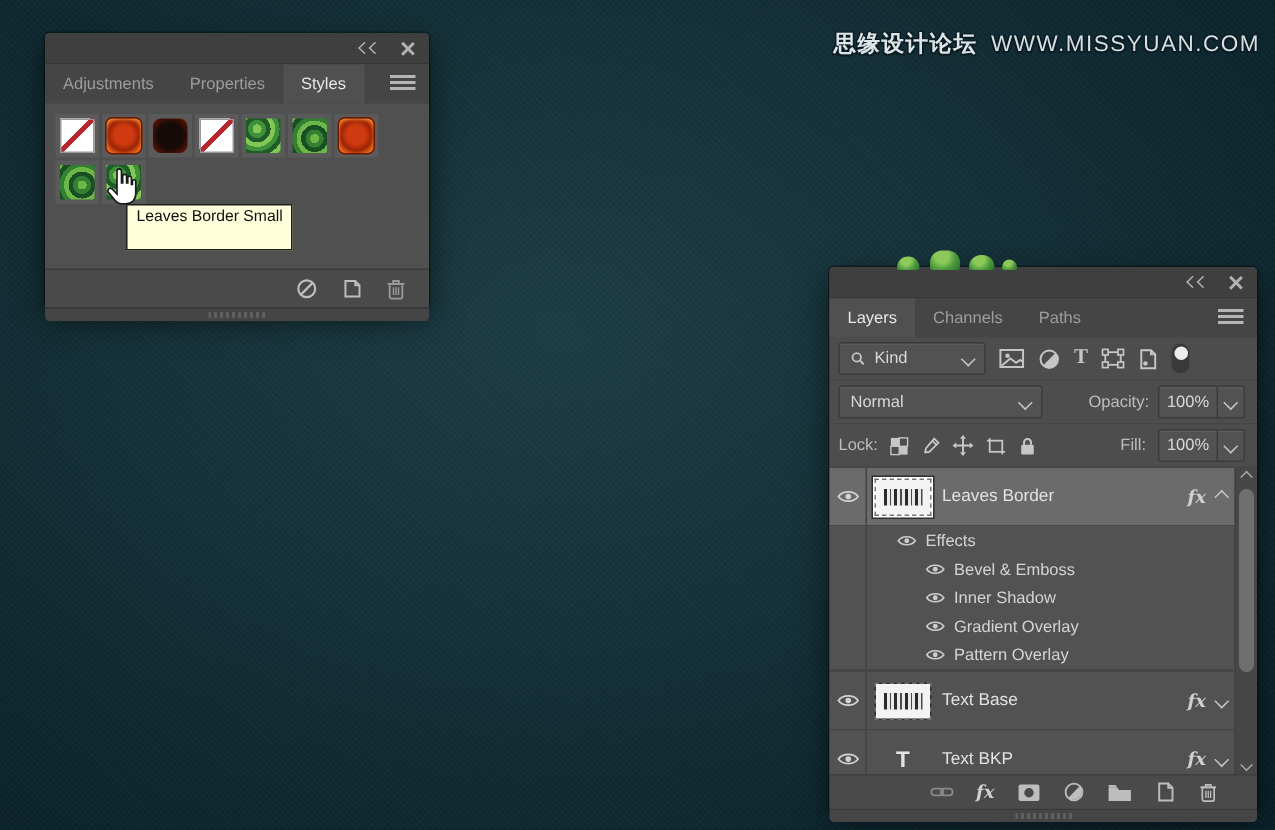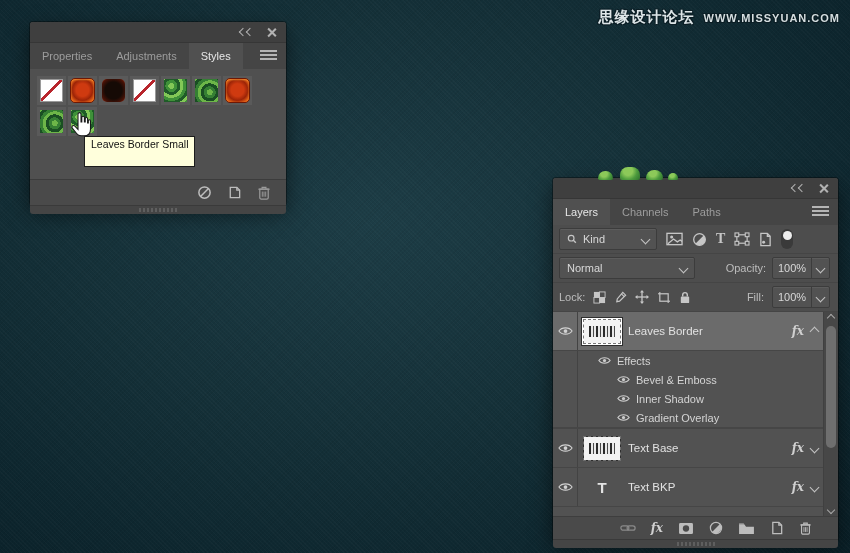--- a/index.html
+++ b/index.html
@@ -35,22 +35,22 @@
   }
   .leaf-tuft{position:absolute;z-index:3;border-radius:8px 8px 2px 2px;
     background:radial-gradient(circle at 40% 30%, #8cc959 0 30%, #4c9a3d 60%, #2c6e2d 100%);}
   .tuft-1{left:598px;top:171px;width:15px;height:9px;}
   .tuft-2{left:620px;top:167px;width:20px;height:13px;}
   .tuft-3{left:646px;top:170px;width:17px;height:10px;}
   .tuft-4{left:668px;top:173px;width:10px;height:7px;}
   
   .watermark{position:absolute;top:8px;right:10px;z-index:4;display:flex;align-items:baseline;gap:9px;}
   .wm-cn{font-size:15px;font-weight:bold;color:#dde5e7;letter-spacing:1px;
-    text-shadow:1px 1px 0 #0b1d24,-1px -1px 0 #0b1d24,1px -1px 0 #0b1d24,-1px 1px 0 #0b1d24;}
-  .wm-en{font-size:11px;font-weight:bold;color:#d6dee0;letter-spacing:1px;
+    text-shadow:1px 1px 0 #0b1d24,-1px -1px 0 #0b1d24,1px -1px 0 #0b1d24,-1px 1px 0 #0b1d24;margin-top:12px;}
+  .wm-en{font-size:15px;font-weight:normal;color:#d6dee0;letter-spacing:1px;
     text-shadow:1px 1px 0 #0b1d24,-1px -1px 0 #0b1d24,1px -1px 0 #0b1d24,-1px 1px 0 #0b1d24;}
   
   .panel{position:absolute;border-radius:3px;background:#4d4d4d;
     box-shadow:0 8px 22px rgba(0,0,0,.55), 0 0 0 1px rgba(0,0,0,.35);}
   .titlebar{height:20px;background:#3f3f3f;border-radius:3px 3px 0 0;border-bottom:1px solid #363636;
     display:flex;align-items:center;justify-content:flex-end;gap:14px;padding:0 10px;}
   .dbl-chev{display:flex;gap:1px;}
   .dbl-chev i{width:5px;height:5px;border-left:1.6px solid #b2b2b2;border-bottom:1.6px solid #b2b2b2;transform:rotate(45deg);}
   .close-x{position:relative;width:9px;height:9px;}
   .close-x::before,.close-x::after{content:"";position:absolute;left:4px;top:-1px;width:1.8px;height:11px;background:#b2b2b2;}
@@ -155,22 +155,22 @@
 
 <div class="panel styles-panel">
   <div class="titlebar">
     <span class="dbl-chev">
         <i></i>
         <i></i>
       </span>
     <span class="close-x"></span>
   </div>
   <div class="tabstrip">
+    <div class="tab">Adjustments</div>
     <div class="tab">Properties</div>
-    <div class="tab">Adjustments</div>
     <div class="tab active">Styles</div>
     <span class="panel-menu">
         <i></i>
         <i></i>
         <i></i>
       </span>
   </div>
   <div class="styles-content">
     <div class="swatch-grid">
       <div class="swatch-cell">
@@ -411,20 +411,30 @@
       </span>
     </div>
     <div class="lrow effect-row">
       <span class="eye-col"></span>
       <span class="effect-indent ind-2">
         <svg width="13" height="9" viewBox="0 0 16 10">
             <path d="M1 5 C4 .6 12 .6 15 5 C12 9.4 4 9.4 1 5 Z" fill="none" stroke="#cccccc" stroke-width="1.3"></path>
             <circle cx="8" cy="5" r="2" fill="#cccccc"></circle>
           </svg>
         <span>Gradient Overlay</span>
+      </span>
+    </div>
+    <div class="lrow effect-row">
+      <span class="eye-col"></span>
+      <span class="effect-indent ind-2">
+        <svg width="13" height="9" viewBox="0 0 16 10">
+            <path d="M1 5 C4 .6 12 .6 15 5 C12 9.4 4 9.4 1 5 Z" fill="none" stroke="#cccccc" stroke-width="1.3"></path>
+            <circle cx="8" cy="5" r="2" fill="#cccccc"></circle>
+          </svg>
+        <span>Pattern Overlay</span>
       </span>
     </div>
     <div class="row-divider"></div>
 
     <div class="lrow layer-row">
       <span class="eye-col">
         <svg width="15" height="10" viewBox="0 0 16 10">
             <path d="M1 5 C4 .6 12 .6 15 5 C12 9.4 4 9.4 1 5 Z" fill="none" stroke="#d2d2d2" stroke-width="1.2"></path>
             <circle cx="8" cy="5" r="2" fill="#d2d2d2"></circle>
           </svg>

